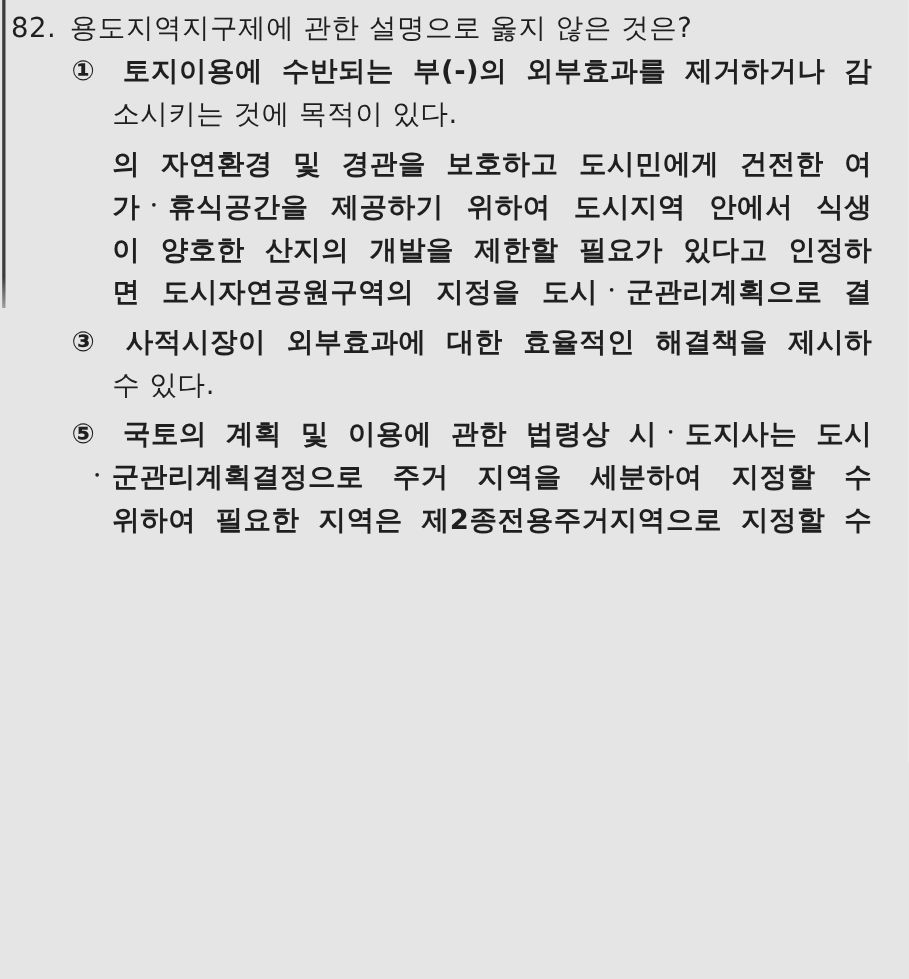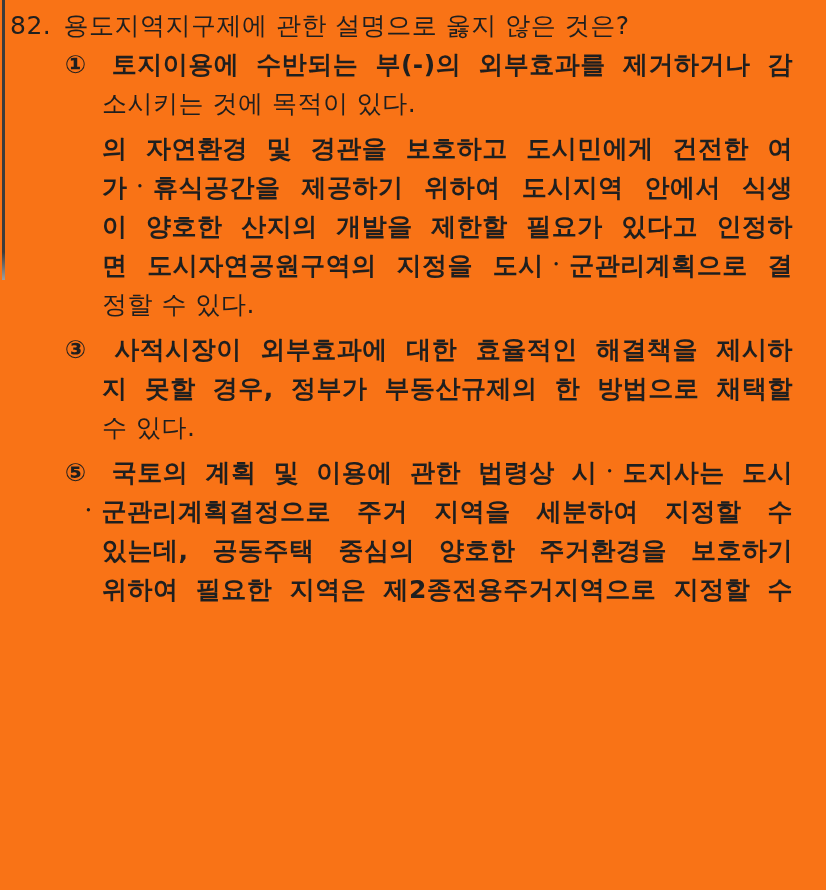--- a/index.html
+++ b/index.html
@@ -4,21 +4,21 @@
 <style>
   html, body { margin: 0; padding: 0; }
   body {
     width: 826px; height: 890px;
     background: #ffffff;
     font-family: "DejaVu Sans", sans-serif;
   }
   .page {
     position: relative;
     width: 826px; height: 890px;
-    background: #f97316;
+    background: #e5e5e5;
     overflow: hidden;
     color: #1f1f1f;
   }
   .scan-edge-line {
     position: absolute;
     left: 2px; top: 0;
     width: 3px; height: 280px;
     background: linear-gradient(to bottom, #3c3c3c 0%, #3c3c3c 90%, #a0a0a0 100%);
   }
   .content {
@@ -64,37 +64,34 @@
         <span>토지이용에 수반되는 부(-)의 외부효과를 제거하거나 감</span>
       </div>
       <div class="line">소시키는 것에 목적이 있다.</div>
     </div>
 
     <div class="choice">
       <div class="line jl">의 자연환경 및 경관을 보호하고 도시민에게 건전한 여</div>
       <div class="line jl">가ㆍ휴식공간을 제공하기 위하여 도시지역 안에서 식생</div>
       <div class="line jl">이 양호한 산지의 개발을 제한할 필요가 있다고 인정하</div>
       <div class="line jl">면 도시자연공원구역의 지정을 도시ㆍ군관리계획으로 결</div>
-      <div class="line">정할 수 있다.</div>
     </div>
 
     <div class="choice">
       <div class="line first jl">
         <span class="marker">③</span>
         <span>사적시장이 외부효과에 대한 효율적인 해결책을 제시하</span>
       </div>
-      <div class="line jl">지 못할 경우, 정부가 부동산규제의 한 방법으로 채택할</div>
       <div class="line">수 있다.</div>
     </div>
 
 
     <div class="choice">
       <div class="line first jl">
         <span class="marker">⑤</span>
         <span>국토의 계획 및 이용에 관한 법령상 시ㆍ도지사는 도시</span>
       </div>
       <div class="line hang jl">ㆍ군관리계획결정으로 주거 지역을 세분하여 지정할 수</div>
-      <div class="line jl">있는데, 공동주택 중심의 양호한 주거환경을 보호하기</div>
       <div class="line jl">위하여 필요한 지역은 제2종전용주거지역으로 지정할 수</div>
     </div>
 
   </div>
 </div>
 
 </body></html>

